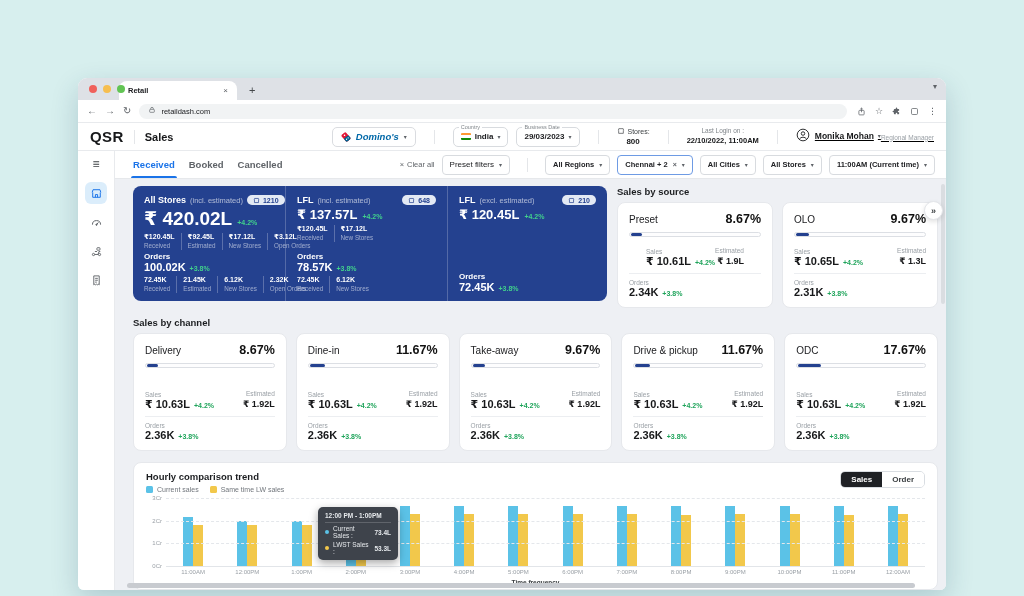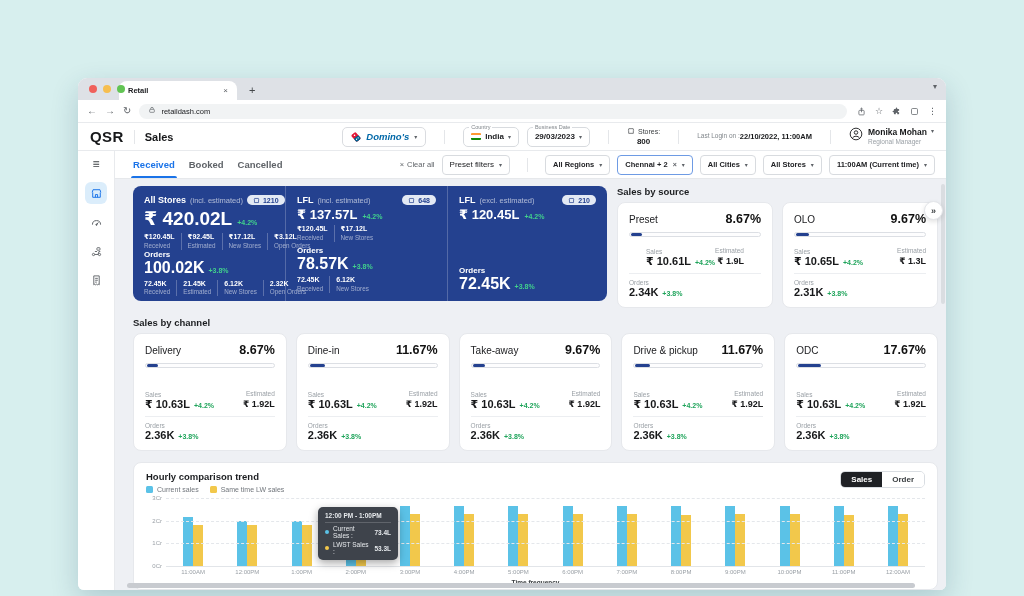--- a/index.html
+++ b/index.html
@@ -37,25 +37,25 @@
   .brand { height:20px; border:1px solid #DADCE0; border-radius:5px; display:flex; align-items:center; gap:5px; padding:0 8px; }
   .brand-name { font-size:9.5px; font-weight:800; color:#0068A8; font-style:italic; }
   .caret { font-size:6px; color:#5F6368; }
   .fieldset { position:relative; height:20px; border:1px solid #D8DBDF; border-radius:5px; display:flex; align-items:center; gap:4px; padding:0 7px; font-size:8px; font-weight:700; color:#202124; }
   .flabel { position:absolute; top:-4px; left:5px; background:#fff; padding:0 2px; font-size:5.5px; font-weight:400; color:#80868B; }
   .flag { width:10px; height:7px; display:flex; flex-direction:column; border-radius:1px; overflow:hidden; }
   .flag i { flex:1; } .flag i:nth-child(1){background:#FF9933;} .flag i:nth-child(2){background:#fff;} .flag i:nth-child(3){background:#138808;}
   .stores-blk { display:flex; flex-direction:column; align-items:center; line-height:1.2; }
   .stores-top { display:flex; align-items:center; gap:3px; font-size:7px; color:#3C4043; }
   .stores-num { font-size:8px; font-weight:800; color:#17181A; }
-  .login-blk { display:flex; flex-direction:row; align-items:center; line-height:1.3; }
+  .login-blk { display:flex; flex-direction:column; align-items:center; line-height:1.3; }
   .login-lab { font-size:6.5px; color:#80868B; }
   .login-val { font-size:7.5px; font-weight:800; color:#17181A; }
   .user-blk { display:flex; align-items:center; gap:5px; }
-  .user-txt { display:flex; flex-direction:column; align-items:flex-start; line-height:1.3; }
+  .user-txt { display:flex; align-items:flex-end; line-height:1.3;text-decoration:underline; }
   .user-name { font-size:8.5px; font-weight:800; color:#17181A; display:flex; gap:4px; align-items:center; }
   .user-role { font-size:6.5px; color:#9AA0A6; }
 
   
   .appbody { flex:1; display:flex; min-height:0; background:#EEF0F4; }
   .sidebar { width:37px; background:#fff; border-right:1px solid #E8EAED; display:flex; flex-direction:column; align-items:center; padding-top:6px; gap:7px; flex:0 0 auto; }
   .burger { font-size:12px; color:#3C4043; margin-bottom:4px; }
   .navtile { width:22px; height:22px; border-radius:6px; display:flex; align-items:center; justify-content:center; }
   .navtile.active { background:#DBEDFB; }
   .maincol { flex:1; display:flex; flex-direction:column; min-width:0; }
@@ -87,21 +87,21 @@
   .oc1 .oc-value .val { font-size:19px; }
   .gdelta { font-size:7px; font-weight:800; color:#41D18C; }
   .minis { display:flex; margin-top:3px; }
   .mini { padding:0 6px; border-left:1px solid rgba(255,255,255,.25); line-height:1.25; }
   .mini:first-child { padding-left:0; border-left:none; }
   .mini-v { font-size:7px; font-weight:800; white-space:nowrap; }
   .mini-l { font-size:6.3px; color:rgba(255,255,255,.55); white-space:nowrap; }
   .orders-blk { margin-top:auto; }
   .orders-lab { font-size:8px; font-weight:800; }
   .orders-val { display:flex; align-items:baseline; gap:4px; }
-  .orders-val .val { font-size:16px; font-weight:800; }
+  .orders-val .val { font-size:11px; font-weight:800; }
 
   .source-sec { flex:1; display:flex; flex-direction:column; min-width:0; }
   .sec-title { font-size:9.5px; font-weight:800; color:#1C1E21; margin-bottom:5px; }
   .cards-row { display:flex; gap:9px; flex:1; }
   .stat-card { background:#fff; border:1px solid #E6E8EC; border-radius:8px; flex:1; padding:9px 11px; display:flex; flex-direction:column; min-width:0; }
   .sc-head { display:flex; justify-content:space-between; align-items:center; }
   .sc-label { font-size:10px; color:#202124; white-space:nowrap; }
   .sc-pct { font-size:12.5px; font-weight:800; color:#111; }
   .progress { height:5px; border:1px solid #DCDFE4; background:#FDFDFE; border-radius:99px; margin-top:6px; position:relative; }
   .progress i { position:absolute; left:1px; top:0; bottom:0; background:#24418F; border-radius:99px; display:block; }

